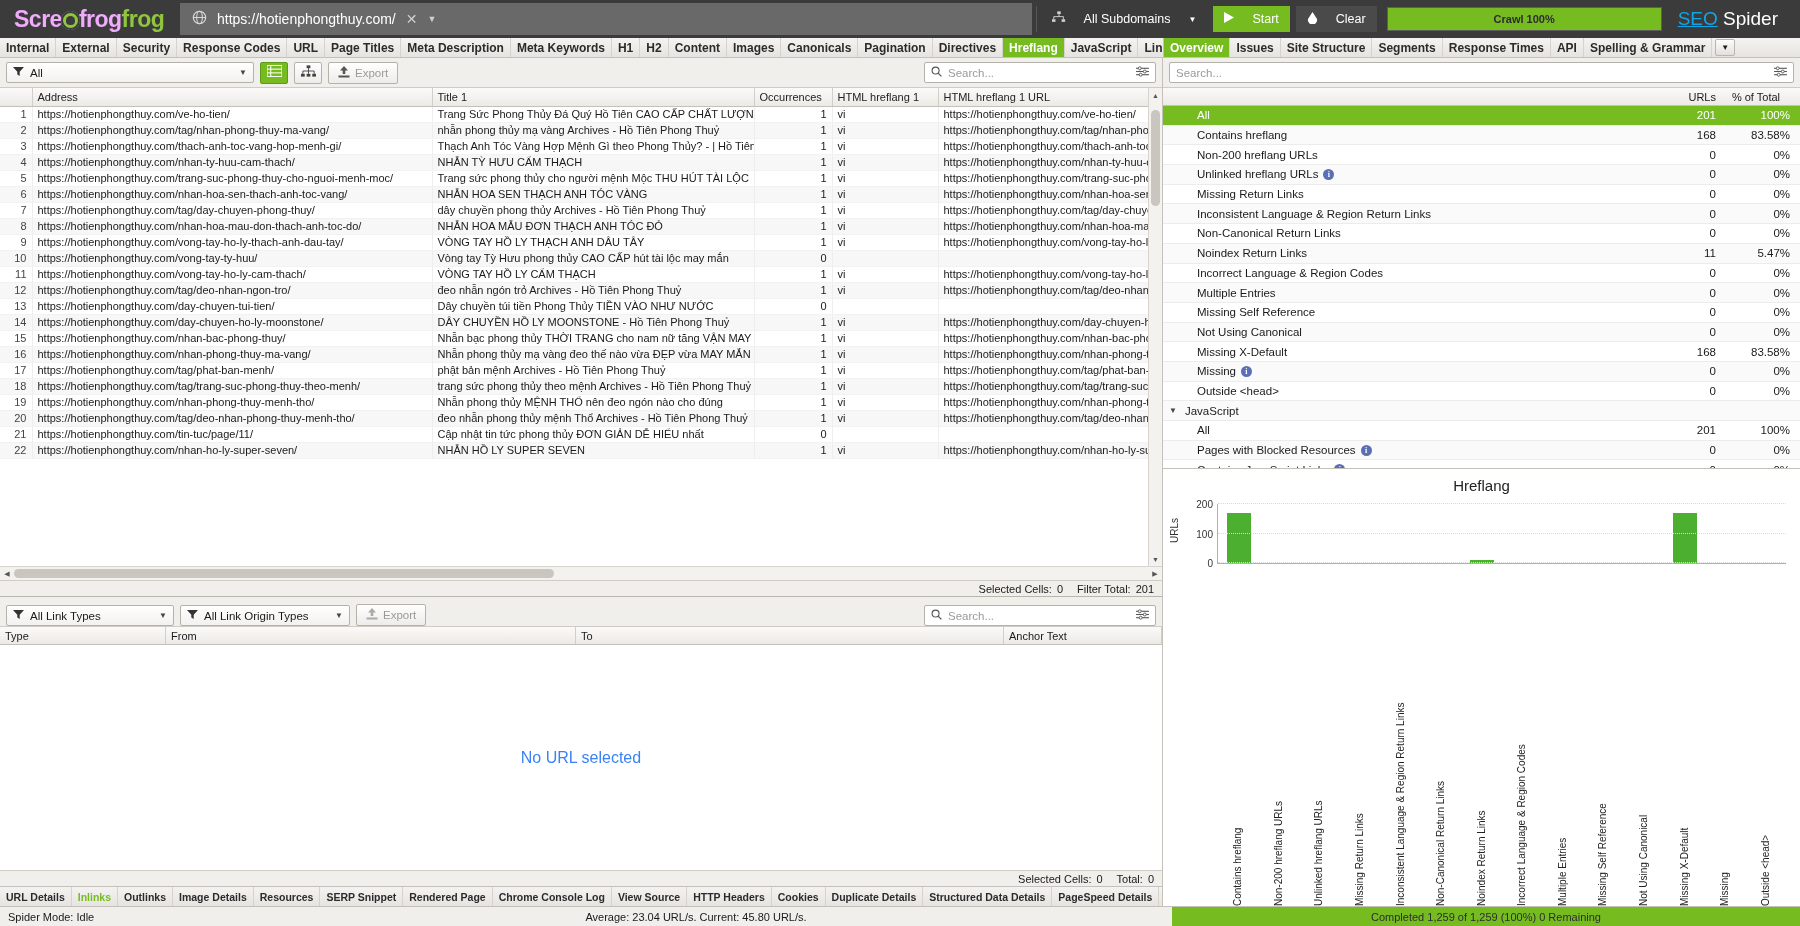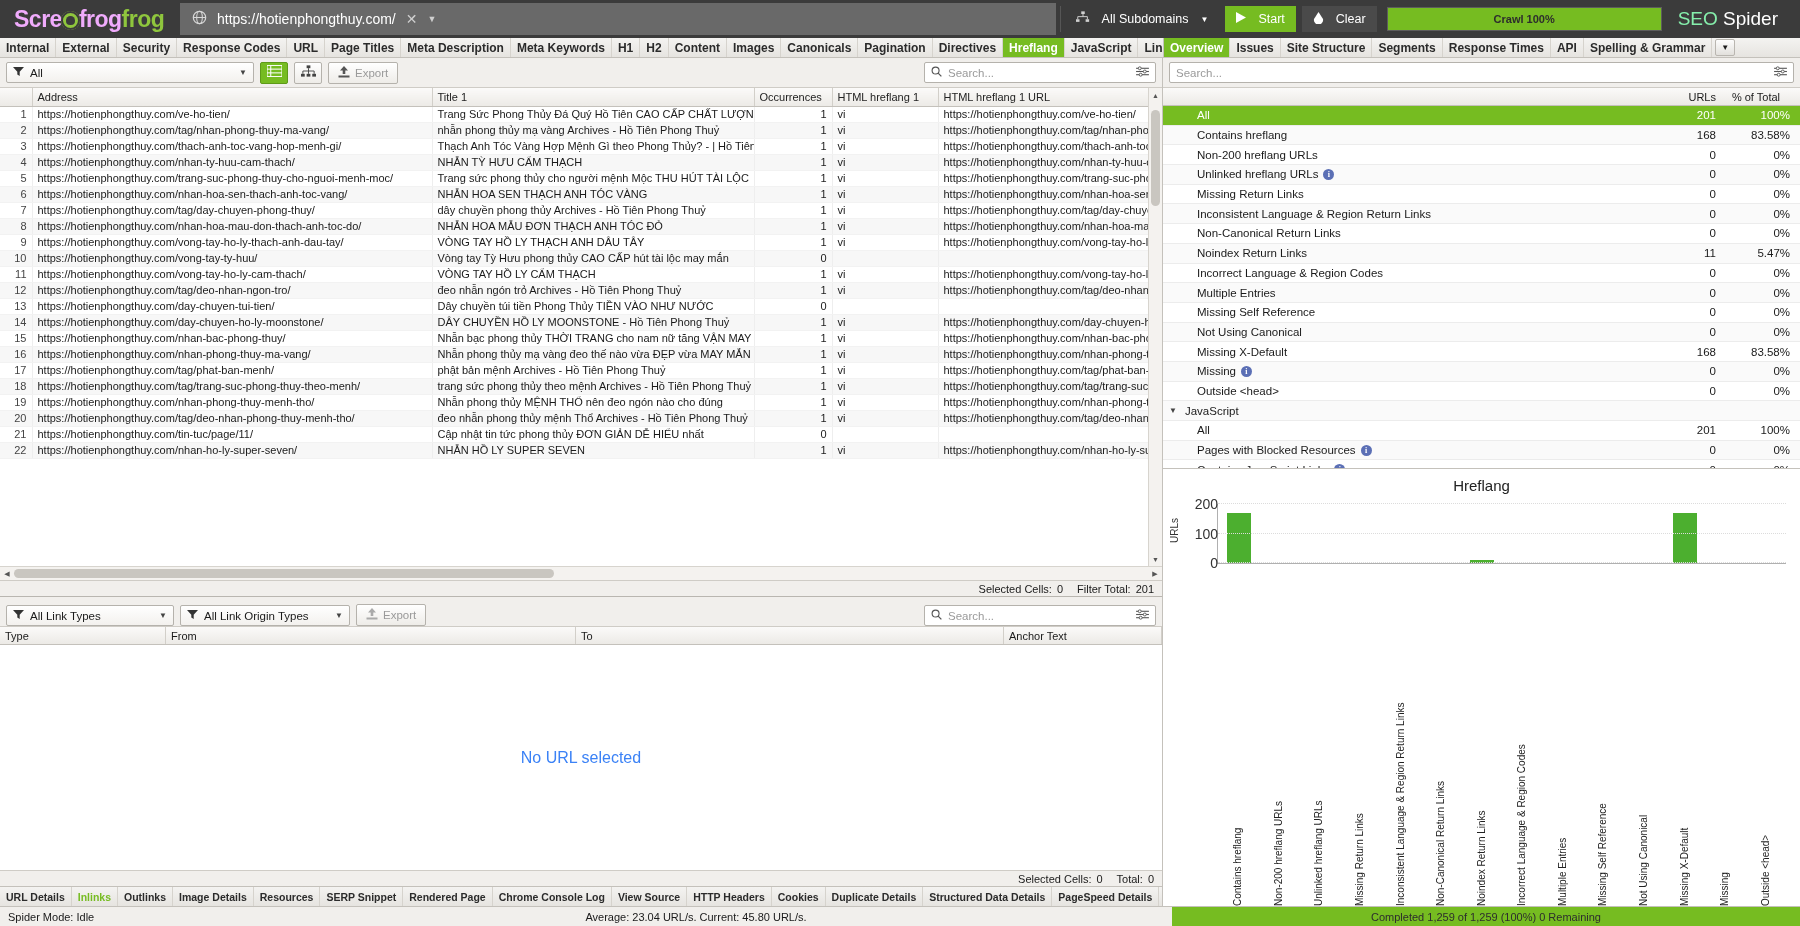--- a/index.html
+++ b/index.html
@@ -32,37 +32,37 @@
     flex: 1 1 auto; height: 32px; background: #696969; display: flex; align-items: center;
     margin-left: 8px; min-width: 0;
   }
   .globe-ic { margin: 0 10px 0 12px; flex: 0 0 auto; }
   .url-text { color: #fff; font-size: 14px; white-space: nowrap; overflow: hidden; }
   .url-clear {
     color: #cfcfcf; font-size: 14px; padding: 0 10px; flex: 0 0 auto; cursor: pointer;
   }
   .url-caret { color: #cfcfcf; font-size: 9px; padding-right: 12px; flex: 0 0 auto; cursor: pointer; }
   .tb-btn {
-    height: 26px; display: flex; align-items: center; gap: 12px; padding: 0 11px;
+    height: 26px; display: flex; align-items: center; gap: 18px; padding: 0 11px;
     color: #fff; font-size: 12.5px; background: #3b3b3b; cursor: pointer; white-space: nowrap;
   }
   .tb-sep { width: 1px; height: 26px; background: #565656; margin: 0 4px; }
   .tb-btn.start { background: #76bc21; margin-left: 6px; }
   .tb-btn.clear { background: #4a4a4a; margin-left: 6px; }
   .progress-wrap {
     margin-left: 10px; width: 275px; height: 24px; border: 1px solid #5d5d5d;
     background: #4a4a4a; position: relative; overflow: hidden;
   }
   .progress-fill { position: absolute; left: 0; top: 0; bottom: 0; background: #76bc21; }
   .progress-label {
     position: absolute; inset: 0; display: flex; align-items: center; justify-content: center;
     color: #2d2d2d; font-size: 11px; font-weight: bold;
   }
   .seospider { margin-left: auto; padding: 0 14px 0 16px; font-size: 19px; white-space: nowrap; }
-  .seospider .g { color: #86efac; }
+  .seospider .g { color: #0ea5e9; text-decoration: underline; }
   .seospider .w { color: #fff; }
 
   
   .tabstrip-row { display: flex; flex: 0 0 20px; height: 20px; background: #eceae6; }
   .tabstrip {
     display: flex; align-items: stretch; height: 20px; overflow: hidden;
     background: linear-gradient(#f4f3f1,#e6e4e0); border-bottom: 1px solid #c4c1bb;
   }
   .tabstrip.left { width: 1163px; flex: 0 0 1163px; }
   .tabstrip.right { flex: 1 1 auto; border-left: 1px solid #c4c1bb; }
@@ -207,21 +207,21 @@
     font-family: "Liberation Serif", serif; flex: 0 0 auto;
   }
   .tri { font-size: 8px; color: #444; margin-right: 3px; }
 
   
   .chart-panel { flex: 0 0 438px; display: flex; flex-direction: column; border-top: 1px solid #c4c1bb; background: #fff; }
   .chart-title { text-align: center; font-size: 15px; padding: 8px 0 2px; color: #222; }
   .chart-area { flex: 1 1 auto; position: relative; padding: 6px 10px 0 8px; min-height: 0; }
   .plot { position: absolute; left: 54px; right: 14px; top: 8px; height: 60px; border-left: 1px solid #b0b0b0; border-bottom: 1px solid #b0b0b0; }
   .gl { position: absolute; left: 0; right: 0; border-top: 1px dotted #dcdcdc; }
-  .ytick { position: absolute; right: 100%; font-size: 14px; color: #333; transform: translateY(-50%); white-space: nowrap; }
+  .ytick { position: absolute; right: 100%; margin-right: 5px; font-size: 10px; color: #333; transform: translateY(-50%); white-space: nowrap; }
   .ylabel {
     position: absolute; left: 6px; top: 22px; font-size: 10px; color: #333;
     writing-mode: vertical-rl; transform: rotate(180deg); white-space: nowrap;
   }
   .bars { position: absolute; left: 1px; right: 0; bottom: 0; top: 0; display: flex; align-items: flex-end; }
   .barcell { flex: 1 1 0; display: flex; justify-content: center; align-items: flex-end; height: 100%; }
   .bar { width: 60%; background: #4caf2f; }
   .xlabels { position: absolute; left: 55px; right: 14px; top: 70px; bottom: 0; display: flex; }
   .xcell { flex: 1 1 0; display: flex; justify-content: center; }
   .xcell span {

